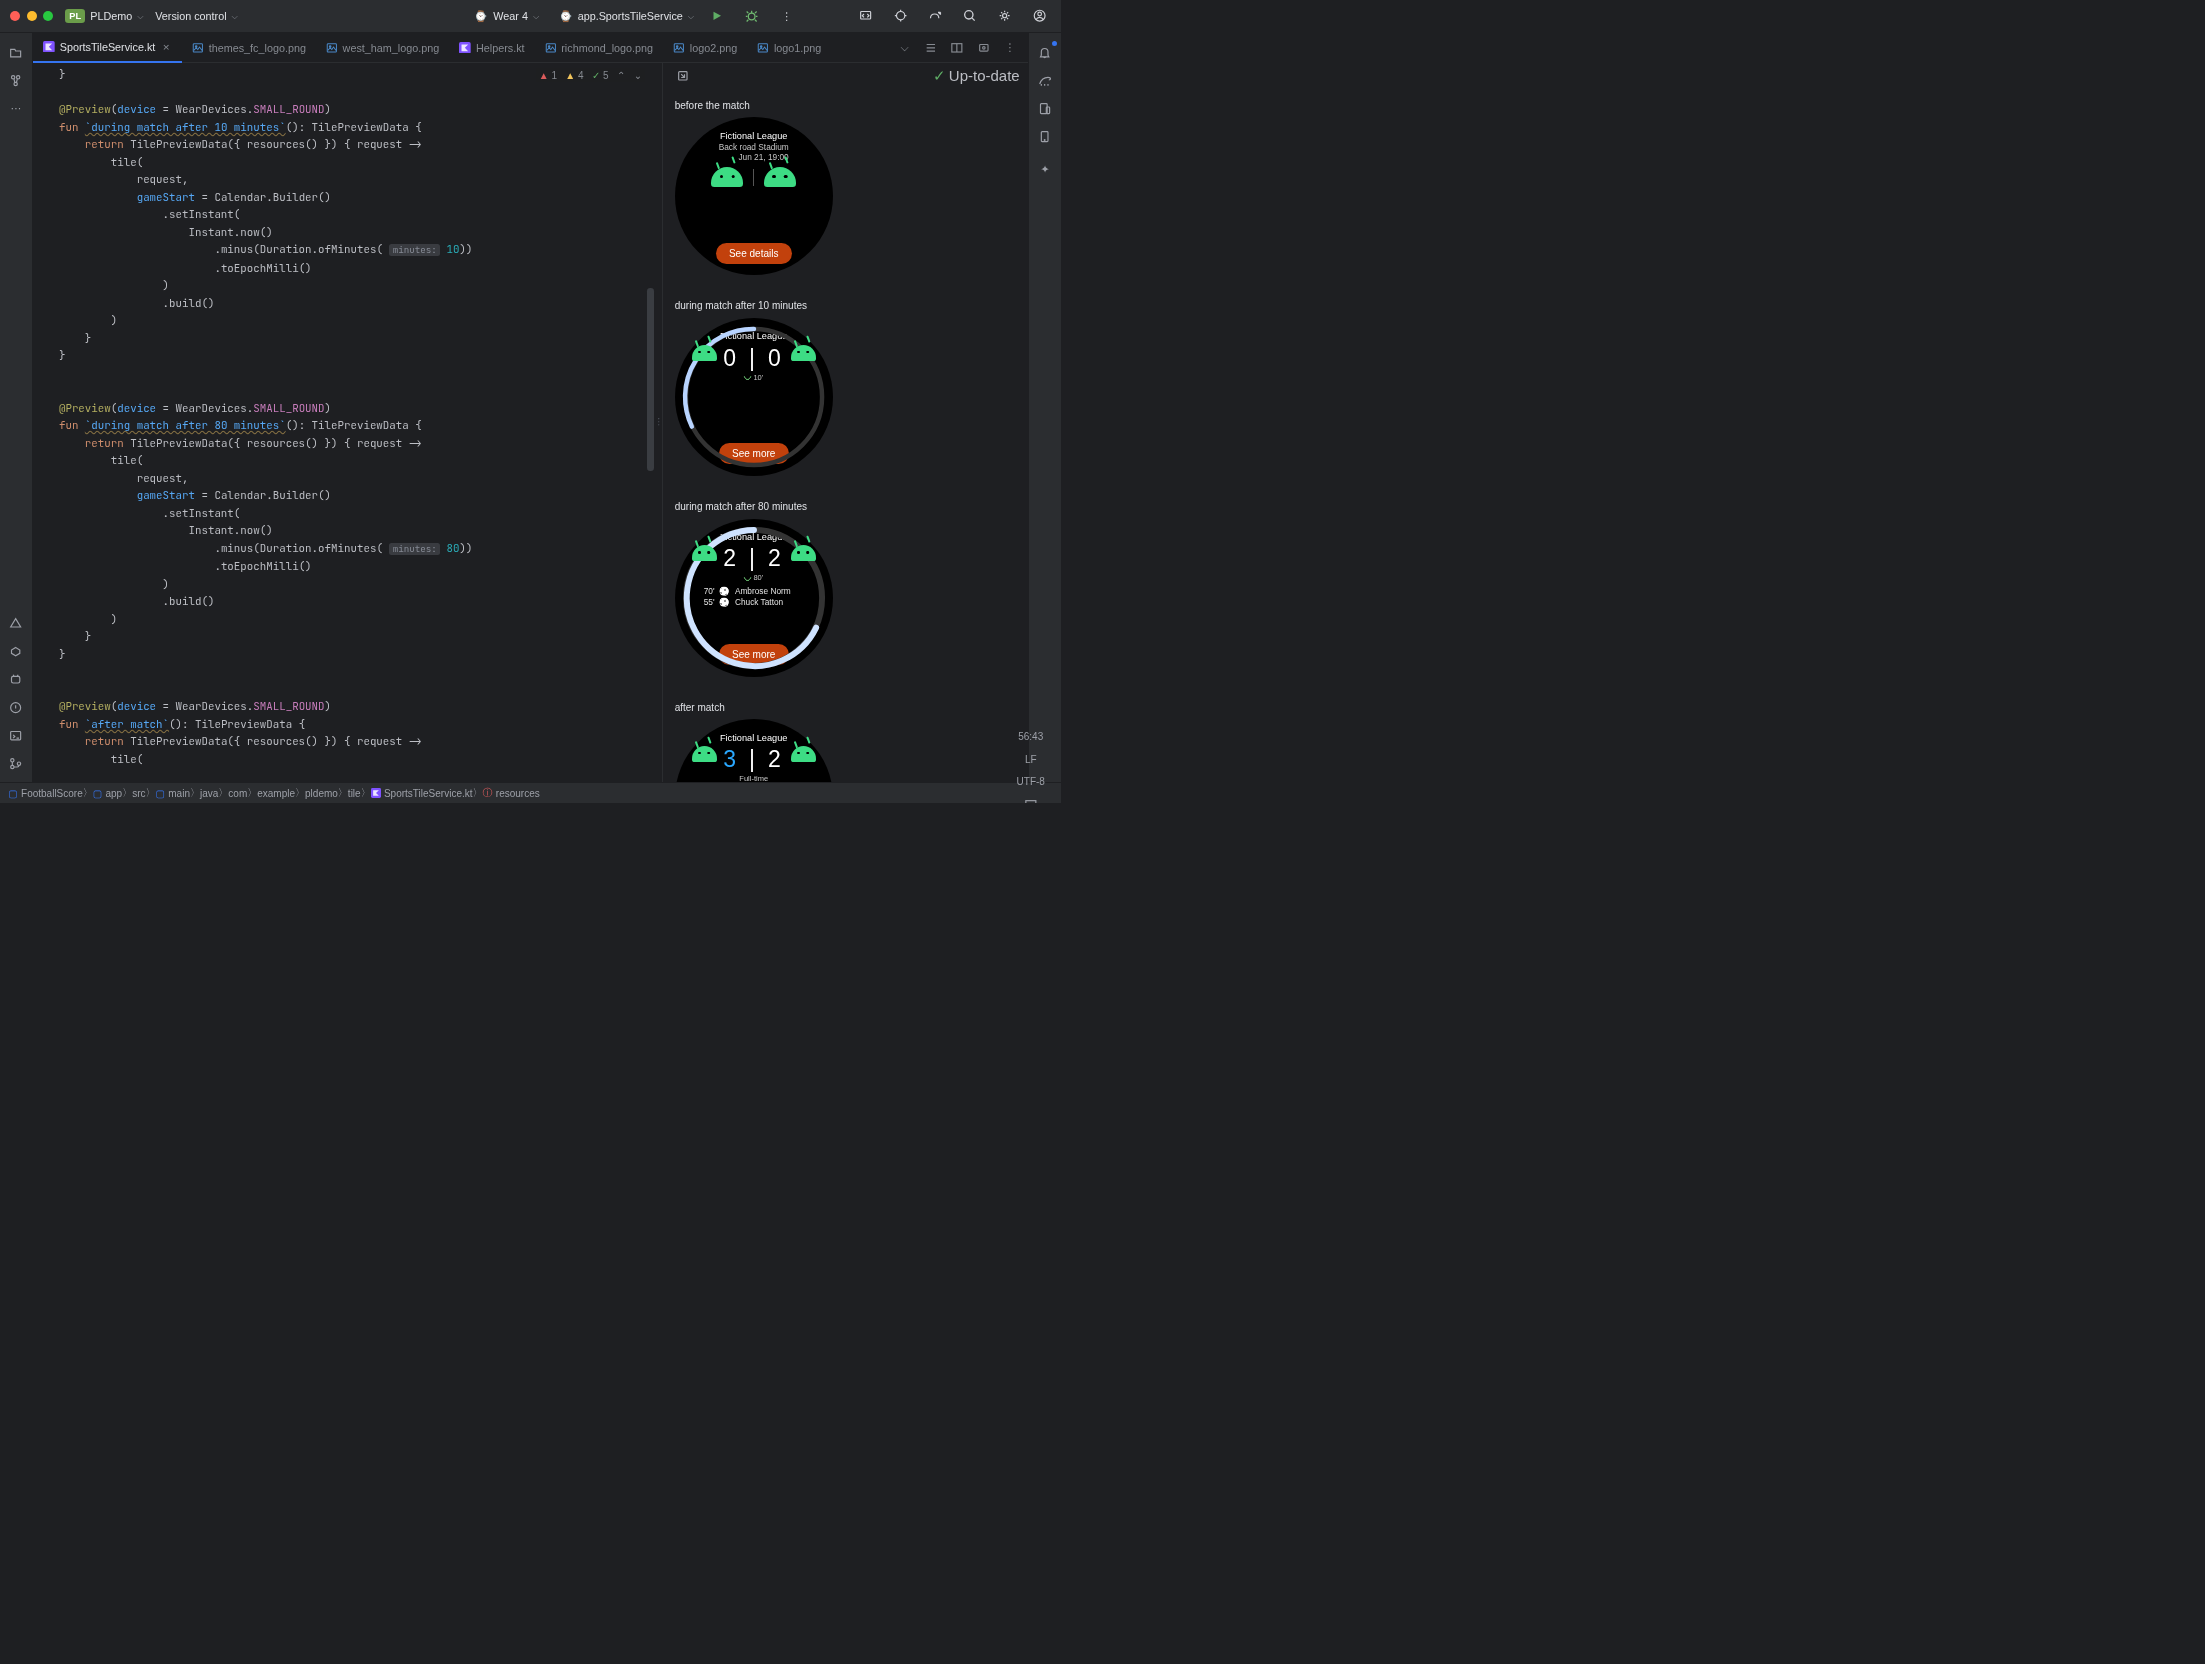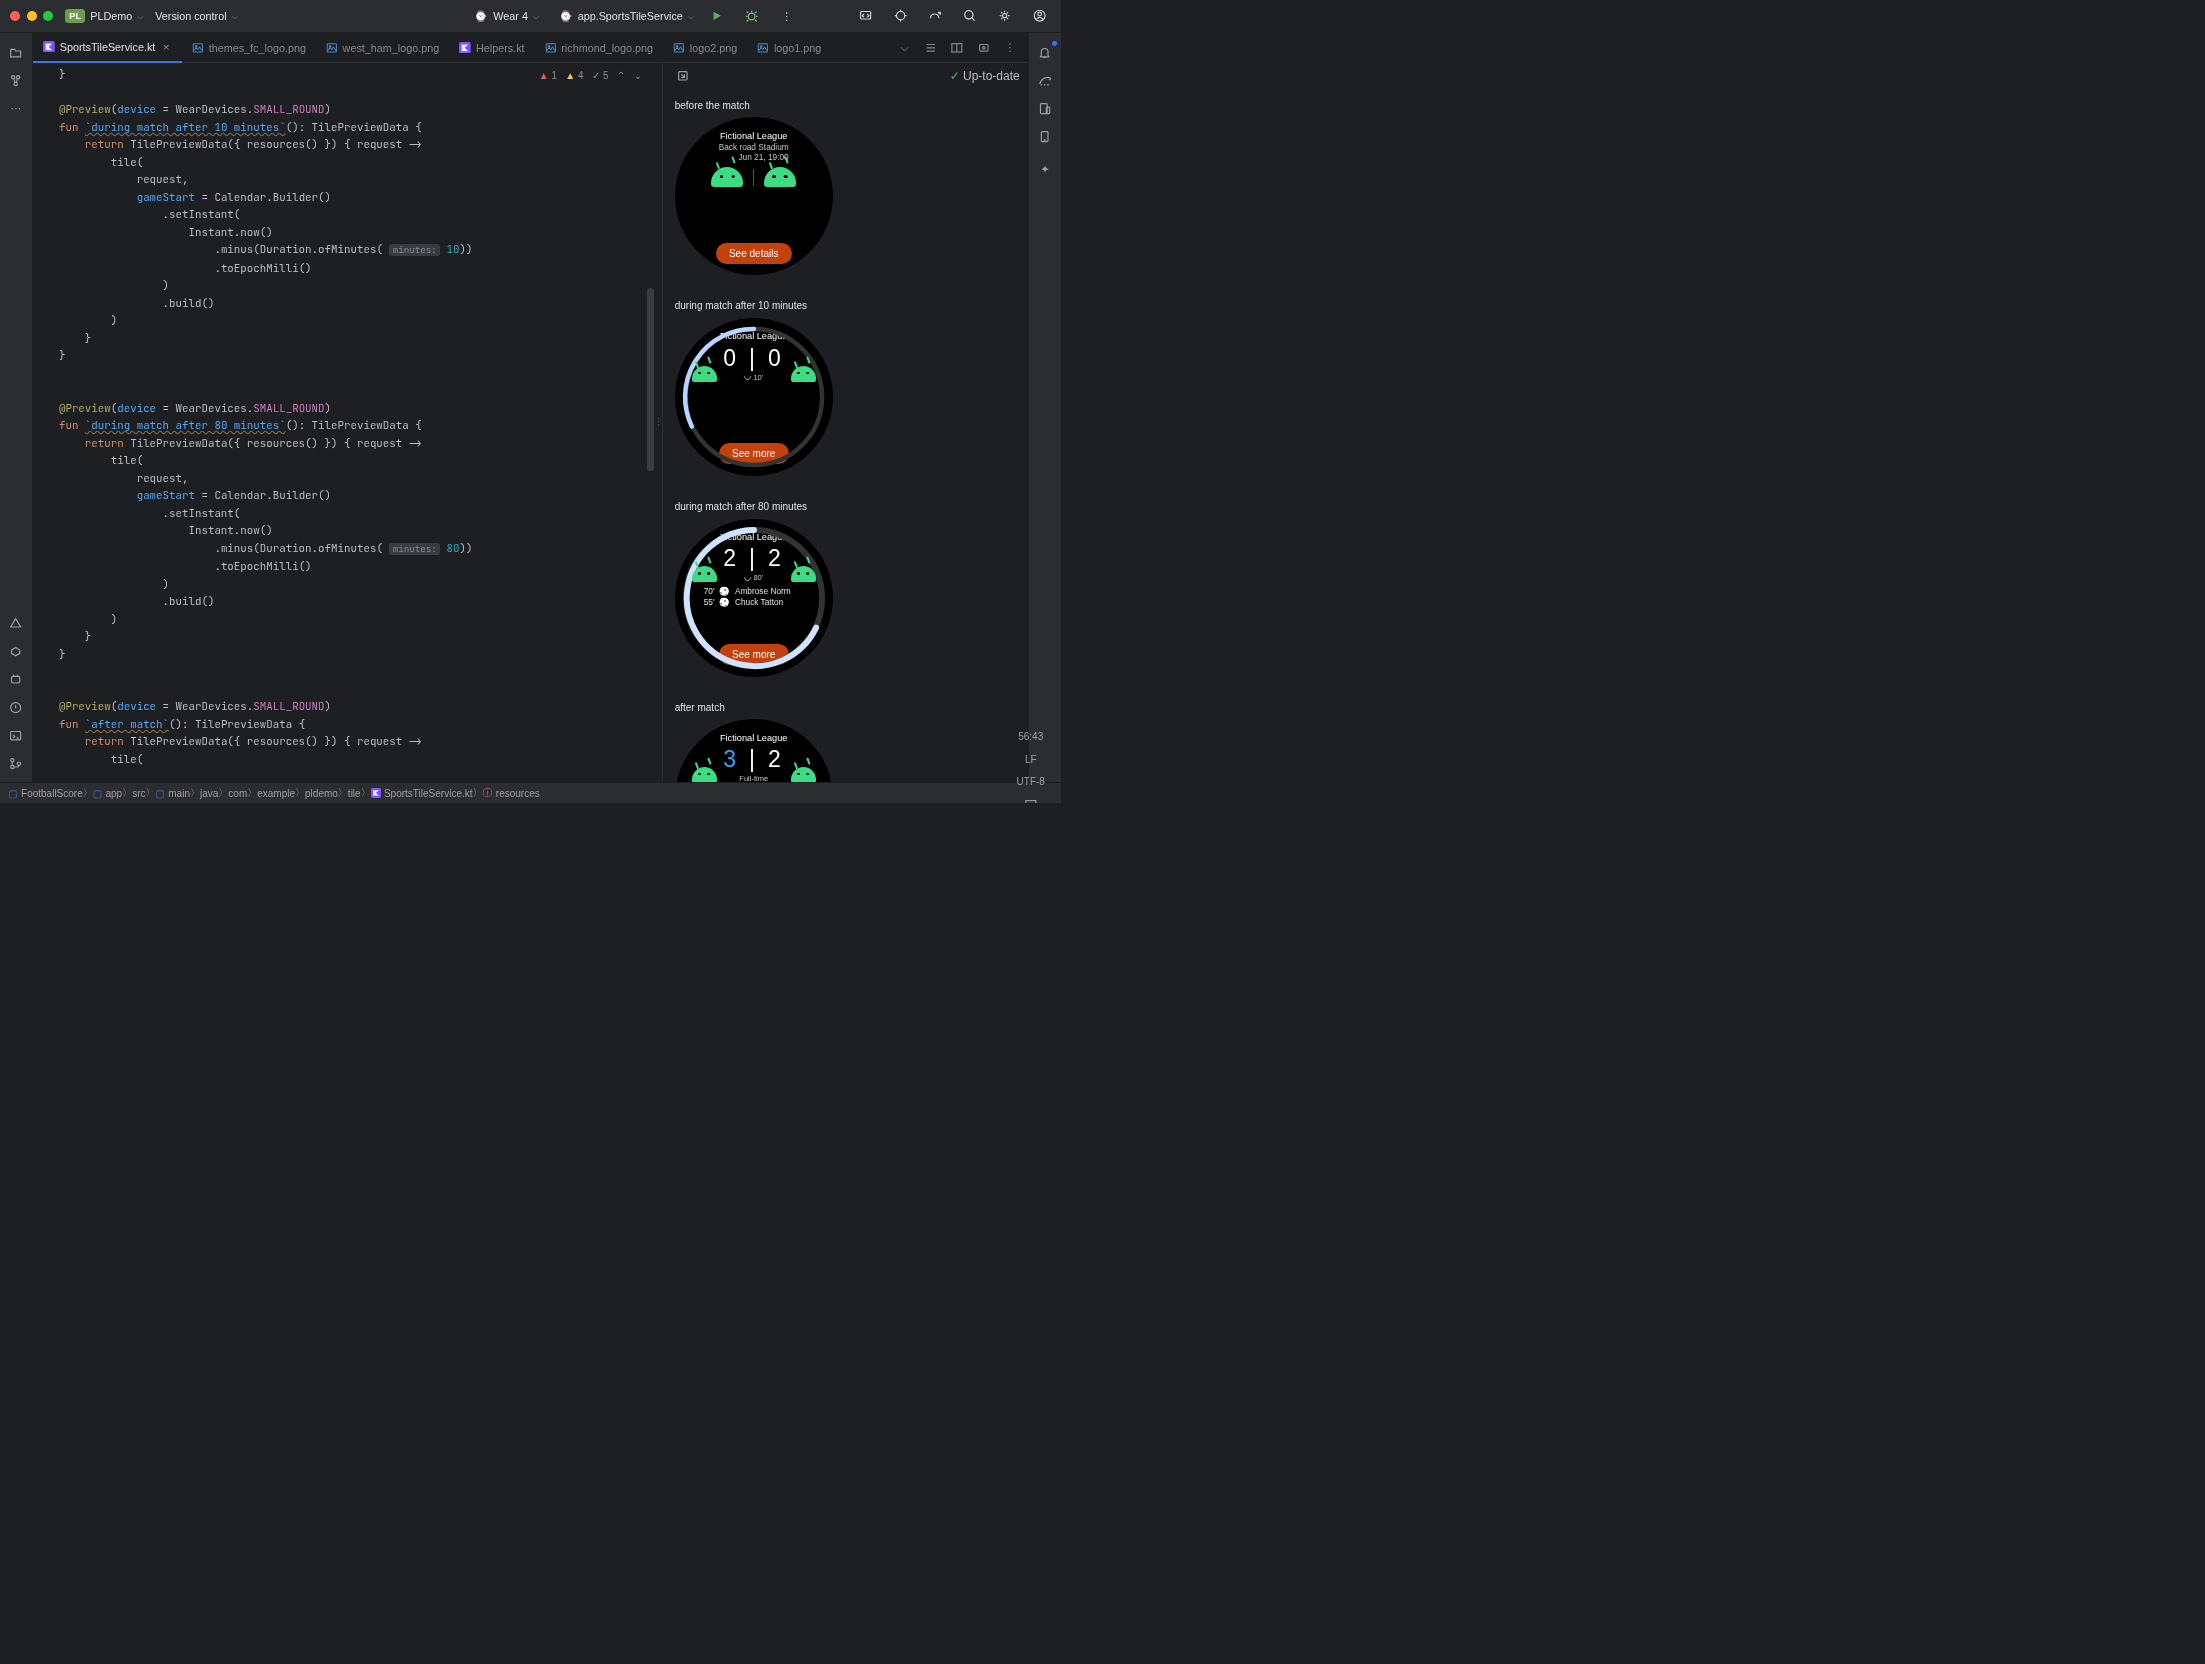--- a/index.html
+++ b/index.html
@@ -31,21 +31,21 @@
 .editor-wrap { flex:1; display:flex; min-height:0; }
 .editor { flex:1; display:flex; position:relative; min-width:0; }
 .gutter { width:52px; background:#1e1f22; text-align:right; padding-right:10px; padding-top:3.3px; color:#4b5059; font-family:"JetBrains Mono",Menlo,monospace; font-size:10.8px; line-height:17.5px; user-select:none; }
 .code { flex:1; background:#1e1f22; padding-top:3.3px; font-family:"JetBrains Mono",Menlo,monospace; font-size:10.8px; line-height:17.5px; color:#bcbec4; white-space:pre; overflow:hidden; position:relative; }
 .inspections { position:absolute; top:5px; right:10px; display:flex; align-items:center; gap:8.3px; color:#868a91; font-size:10px; z-index:5; background:#1e1f22cc; padding:1.7px 3.3px; }
 .insp-e { color:#db5c5c; } .insp-w { color:#f2c55c; } .insp-ok { color:#5fad65; }
 .kw { color:#cf8e6d; } .fn-name { color:#56a8f5; } .fn-bt { color:#56a8f5; text-decoration:underline wavy #857042; text-decoration-skip-ink:none; } .ann { color:#b3ae60; } .id { color:#c77dbb; } .num { color:#2aacb8; } .pm { color:#bcbec4; } .hint { background:#393b40; color:#858a94; padding:0 3.3px; border-radius:2.5px; font-size:9.2px; }
 .splitter { width:6.7px; background:#1e1f22; display:flex; align-items:center; justify-content:center; color:#4b5059; cursor:col-resize; }
 .preview { width:366px; background:#1e1f22; border-left:0.8px solid #2b2d30; display:flex; flex-direction:column; }
 .preview-top { height:25px; display:flex; align-items:center; padding:0 8.3px; gap:6.7px; color:#868a91; }
-.preview-top .utd { margin-left:auto; color:#5fad65; font-size:12px; display:flex; align-items:center; gap:3.3px; }
+.preview-top .utd { margin-left:auto; color:#5fad65; font-size:15px; display:flex; align-items:center; gap:3.3px; }
 .preview-top .utd::before { content:"✓"; }
 .preview-top .utd-txt { color:#bcbec4; }
 .preview-grid { flex:1; display:grid; grid-template-columns:1fr; gap:25px 16.6px; padding:11.7px 11.7px; overflow:auto; align-content:start; }
 .pitem { display:flex; flex-direction:column; align-items:flex-start; gap:6.7px; }
 .pitem-label { color:#dfe1e5; font-size:10px; }
 .watch { width:158px; height:158px; border-radius:50%; background:#000; position:relative; display:flex; flex-direction:column; align-items:center; justify-content:flex-start; padding-top:13.3px; color:#fff; font-size:9.2px; }
 .w-title { font-size:9.2px; color:#fff; margin-bottom:1.7px; }
 .w-sub { font-size:8.3px; color:#c6c6c6; line-height:10px; text-align:right; }
 .w-score { font-size:23px; font-weight:400; letter-spacing:3.3px; margin-top:1.7px; }
 .w-score .s3 { color:#2aa8ff; }
@@ -58,21 +58,21 @@
 .android.sm { width:25px; height:16px; }
 .android.sm::after { left:5px; box-shadow:13.3px 0 0 #3ddc84; }
 .android.sm .eyes { top:5.8px; left:6.7px; width:2.5px; height:2.5px; box-shadow:9.2px 0 0 #000; }
 .w-div { width:0.8px; height:16.6px; background:#555; }
 .w-btn { background:#c2410c; color:#fff; border-radius:15px; padding:5px 13.3px; font-size:10px; margin-top:auto; margin-bottom:11.7px; cursor:pointer; }
 .progress-ring { position:absolute; inset:5px; border-radius:50%; }
 .w-scorers { font-size:8.3px; color:#e2e2e2; display:flex; flex-direction:column; gap:1.7px; margin-top:3.3px; align-self:stretch; padding:0 21.6px; }
 .w-scorers div { display:flex; align-items:center; gap:5px; }
 .w-scorers .min { width:18.3px; text-align:right; }
 .w-scorers .ball::before { content:"⚽"; font-size:8.3px; filter:grayscale(1) brightness(2); }
-.w-row { display:flex; align-items:flex-end; gap:6.7px; margin-top:1.7px; }
+.w-row { display:flex; align-items:flex-start; gap:6.7px; margin-top:1.7px; }
 .w-row .w-score { margin-top:0; }
 .statusbar { height:21px; background:#2b2d30; display:flex; align-items:center; padding:0 8.3px; font-size:10px; color:#9da0a8; gap:3.3px; border-top:0.8px solid #1e1f22; }
 .crumb { display:flex; align-items:center; gap:3.3px; cursor:pointer; }
 .sb-right { margin-left:auto; display:flex; align-items:center; gap:11.7px;flex-direction:column; }
 .tiny-arc { width:6.7px; height:6.7px; display:inline-block; border:1.7px solid #5fad65; border-top-color:transparent; border-right-color:transparent; border-radius:50%; transform:rotate(-45deg); }
 svg { display:block; }
 .code-scroll { position:absolute; right:1.7px; top:225px; width:6.7px; height:183px; background:#3a3d42; border-radius:3.3px; }
 </style>
 </head>
 <body>

